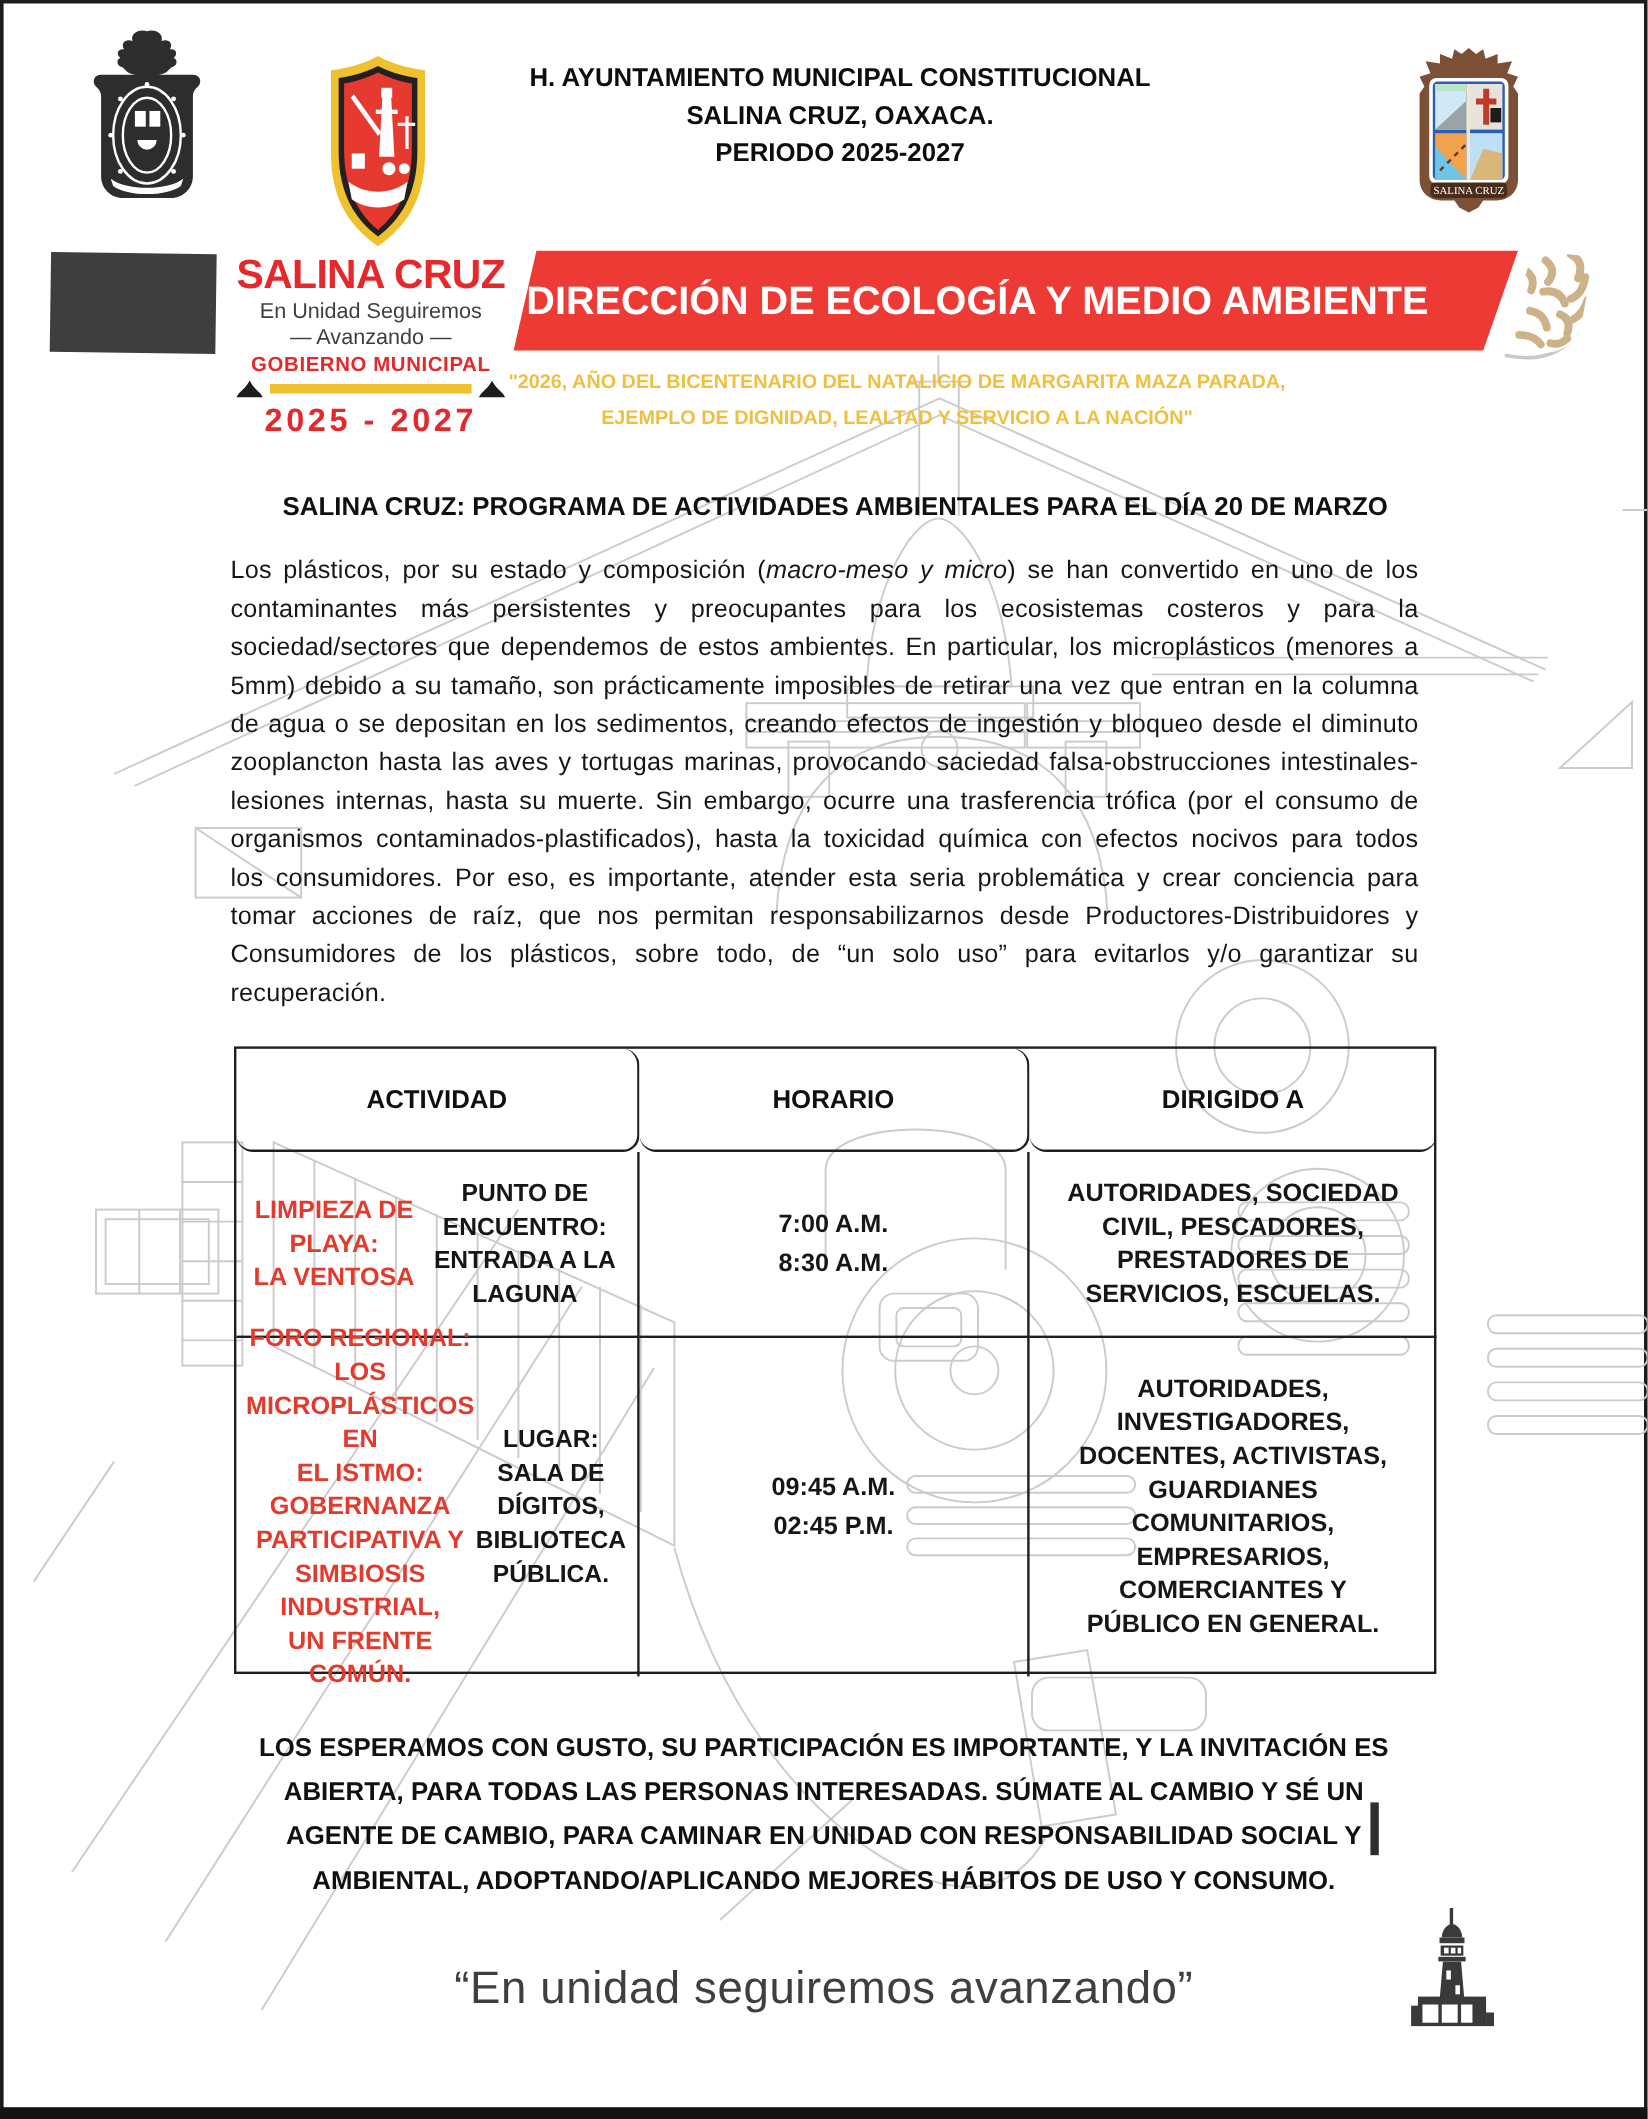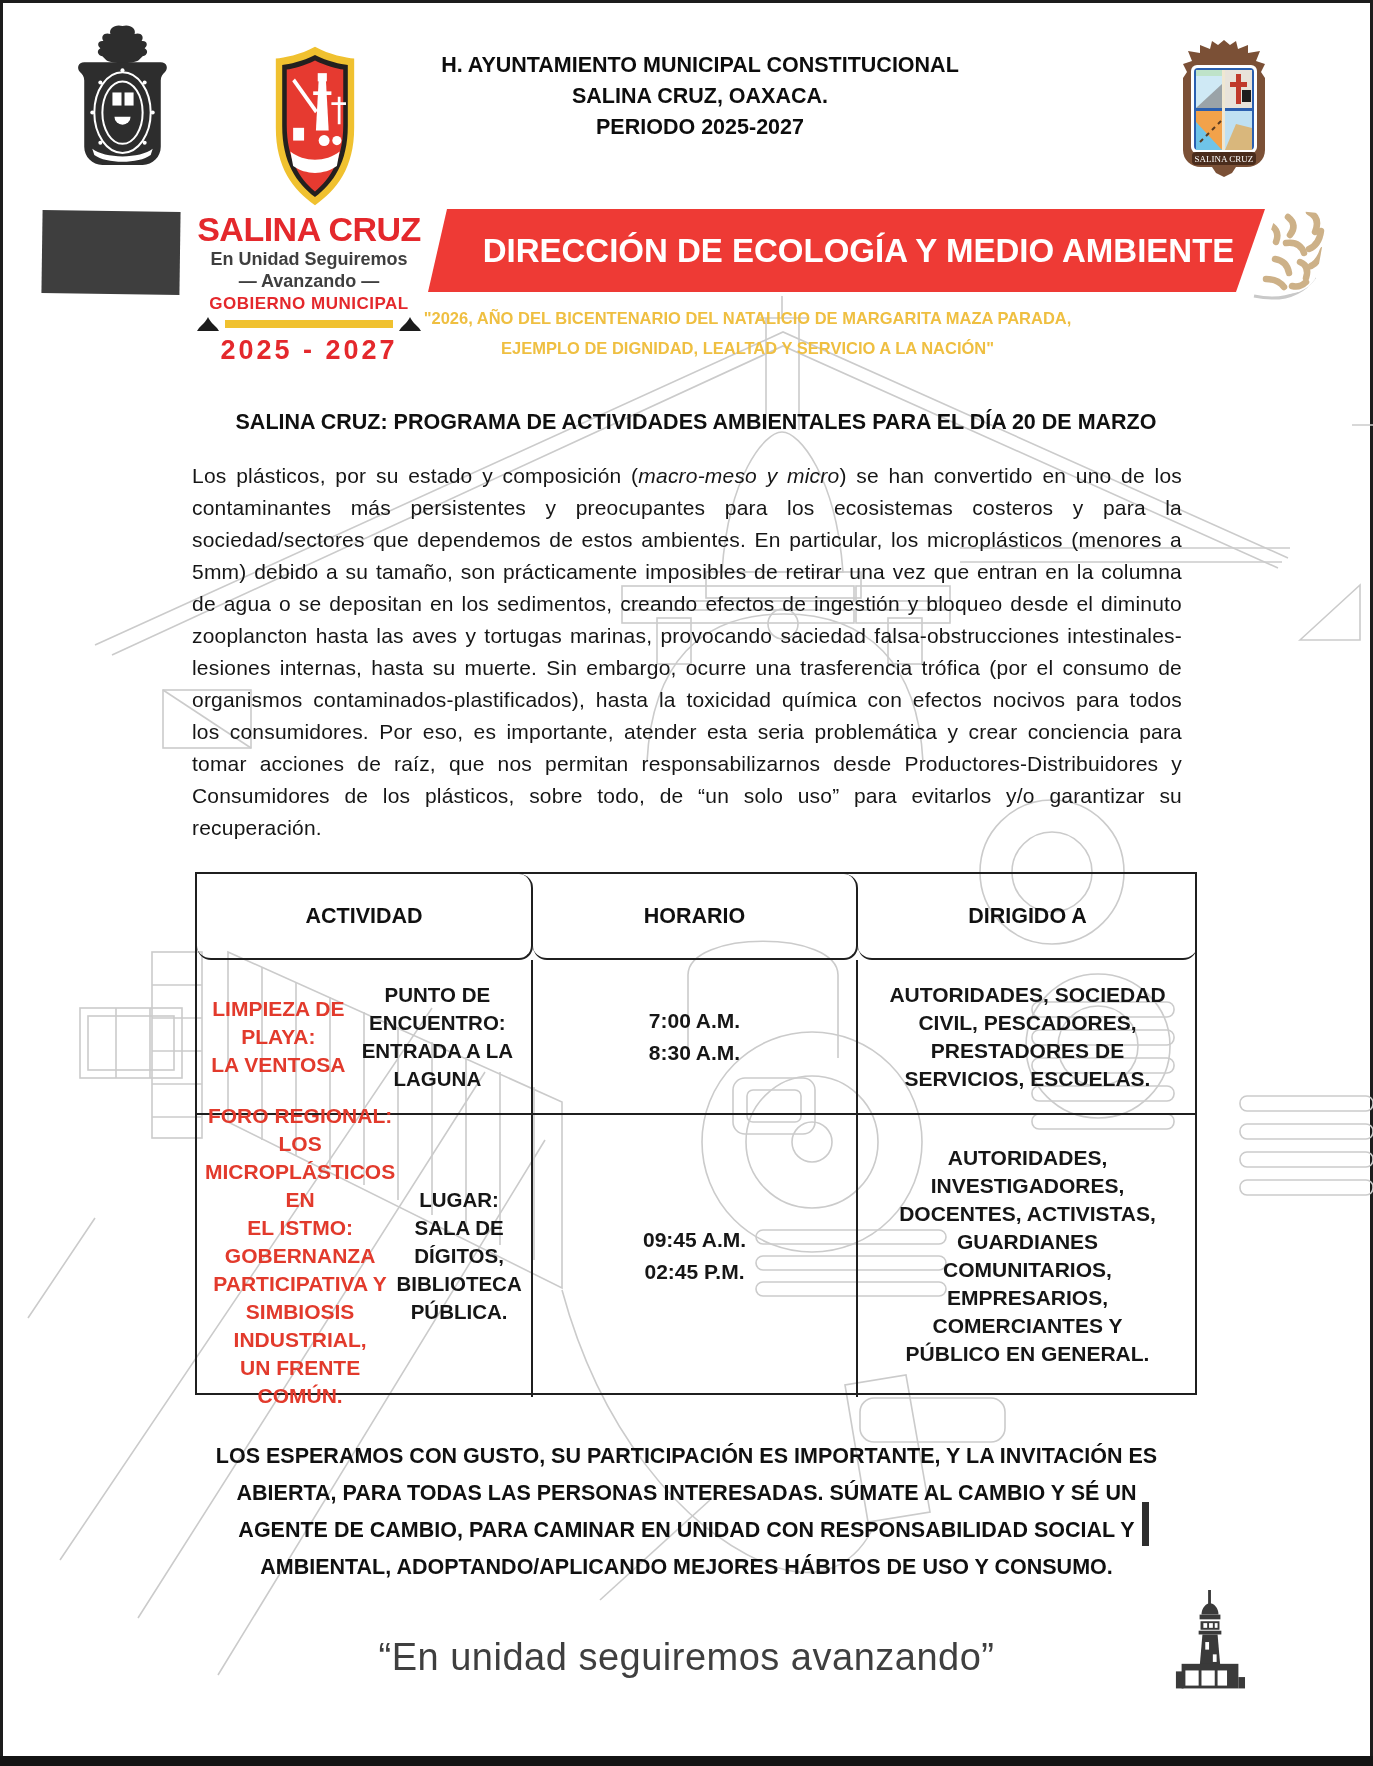--- a/index.html
+++ b/index.html
@@ -11,28 +11,28 @@
   }
   .abs{position:absolute;}
   .watermark{position:absolute; left:0; top:0; pointer-events:none;}
   
   .header-text{left:360px; top:50px; width:680px; text-align:center;
     font-weight:800; font-size:21.5px; line-height:31px; color:#0d0d0d;}
   .black-box{left:42px; top:211px; width:138px; height:83px; background:#3e3e3e;
     transform:rotate(0.8deg);}
   .logo-block{left:178px; top:212px; width:262px; text-align:center; line-height:1;}
   .logo-name{font-size:34px; font-weight:800; color:#e4282c; letter-spacing:-0.5px;}
-  .logo-tag{font-size:18px; font-weight:700; color:#3f3f3f; margin-top:4px;}
+  .logo-tag{font-size:18px; font-weight:400; color:#3f3f3f; margin-top:4px;}
   .logo-gob{font-size:17px; font-weight:800; color:#e4282c; margin-top:5px; letter-spacing:0.5px;}
   .logo-barrow{display:flex; align-items:center; justify-content:center; gap:5px; margin-top:4px;}
   .logo-bar{width:168px; height:8px; background:#f0c12f;}
   .logo-period{font-size:27px; font-weight:800; color:#e4282c; margin-top:5px; letter-spacing:3px;}
   
   .banner-svg{left:420px; top:195px;}
-  .banner-text{left:471px; top:209px; width:775px; height:84px;
+  .banner-text{left:427px; top:209px; width:775px; height:84px;
     display:flex; align-items:center; justify-content:center;
     color:#fff; font-weight:800; font-size:33px; letter-spacing:0;}
   .motto{left:420px; top:303px; width:655px; text-align:center;
     color:#efbf41; font-weight:800; font-size:16.5px; line-height:30px;}
   
   .doc-title{left:201px; top:410px; width:990px; text-align:center;
     font-weight:800; font-size:21.5px; color:#101010;}
   .paragraph{left:192px; top:460px; width:990px; text-align:justify;
     font-size:21px; line-height:32px; color:#161616; letter-spacing:0.2px; word-spacing:1.5px;}
   

